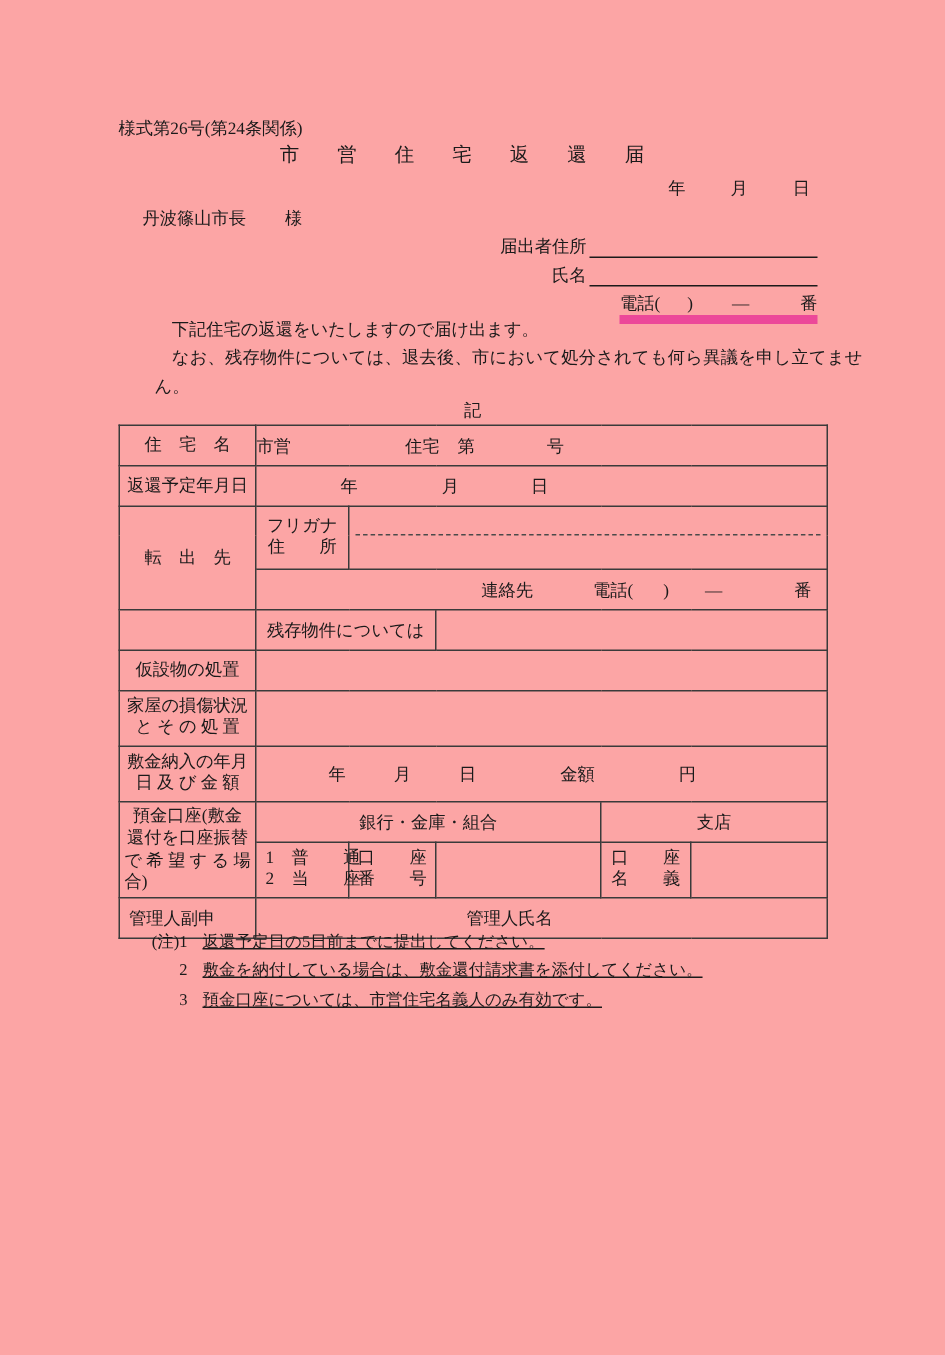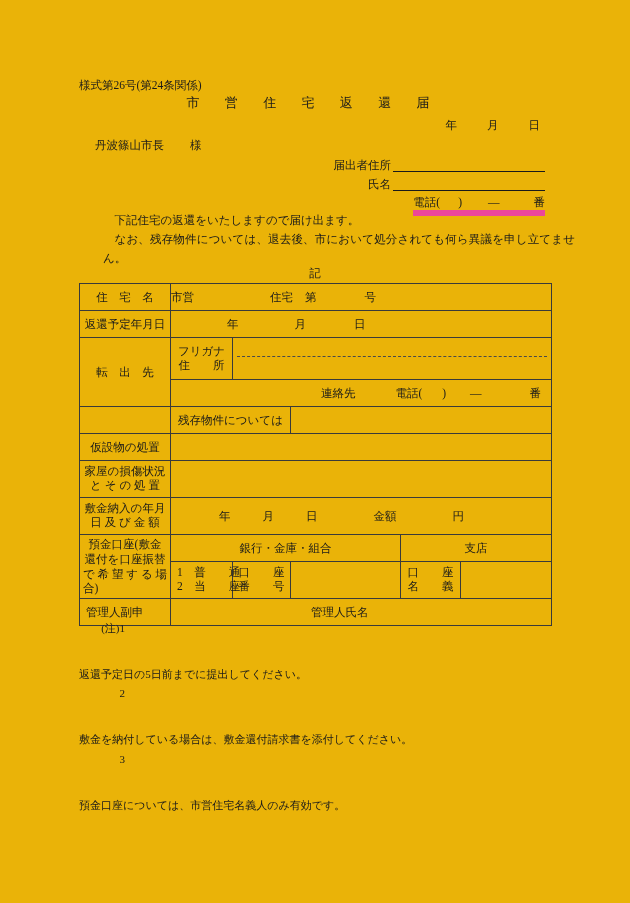--- a/index.html
+++ b/index.html
@@ -13,21 +13,21 @@
     height: 903px;
     position: relative;
     font-family: "Liberation Serif", "DejaVu Serif", serif;
     color: #1a1a1a;
     font-size: 11.5px;
     overflow: hidden;
   }
   .page {
     position: absolute;
     inset: 0;
-    background: #eab308;
+    background: #fca5a5;
   }
 
   
   .abs { position: absolute; }
 
   
   #form-code {
     left: 79px; top: 78px;
     font-size: 11.5px;
   }
@@ -160,30 +160,29 @@
     position: absolute;
     left: 79px;
     top: 619px;
     width: 480px;
     font-size: 11px;
     line-height: 1.75;
   }
   #notes .note-row {
     display: flex;
     align-items: baseline;
-    flex-direction: column;
   }
   #notes .note-marker {
     width: 46px;
     flex: 0 0 46px;
     text-align: right;
     padding-right: 10px;
     white-space: nowrap;
   }
-  #notes .note-text { flex: 1 1 auto; }
+  #notes .note-text { flex: 1 1 auto; text-decoration: underline; }
 </style>
 </head>
 <body>
 
 <div class="page">
 
   <div class="abs" id="form-code">様式第26号(第24条関係)</div>
 
   <div class="abs" id="doc-title">市  営  住  宅  返  還  届</div>
 

